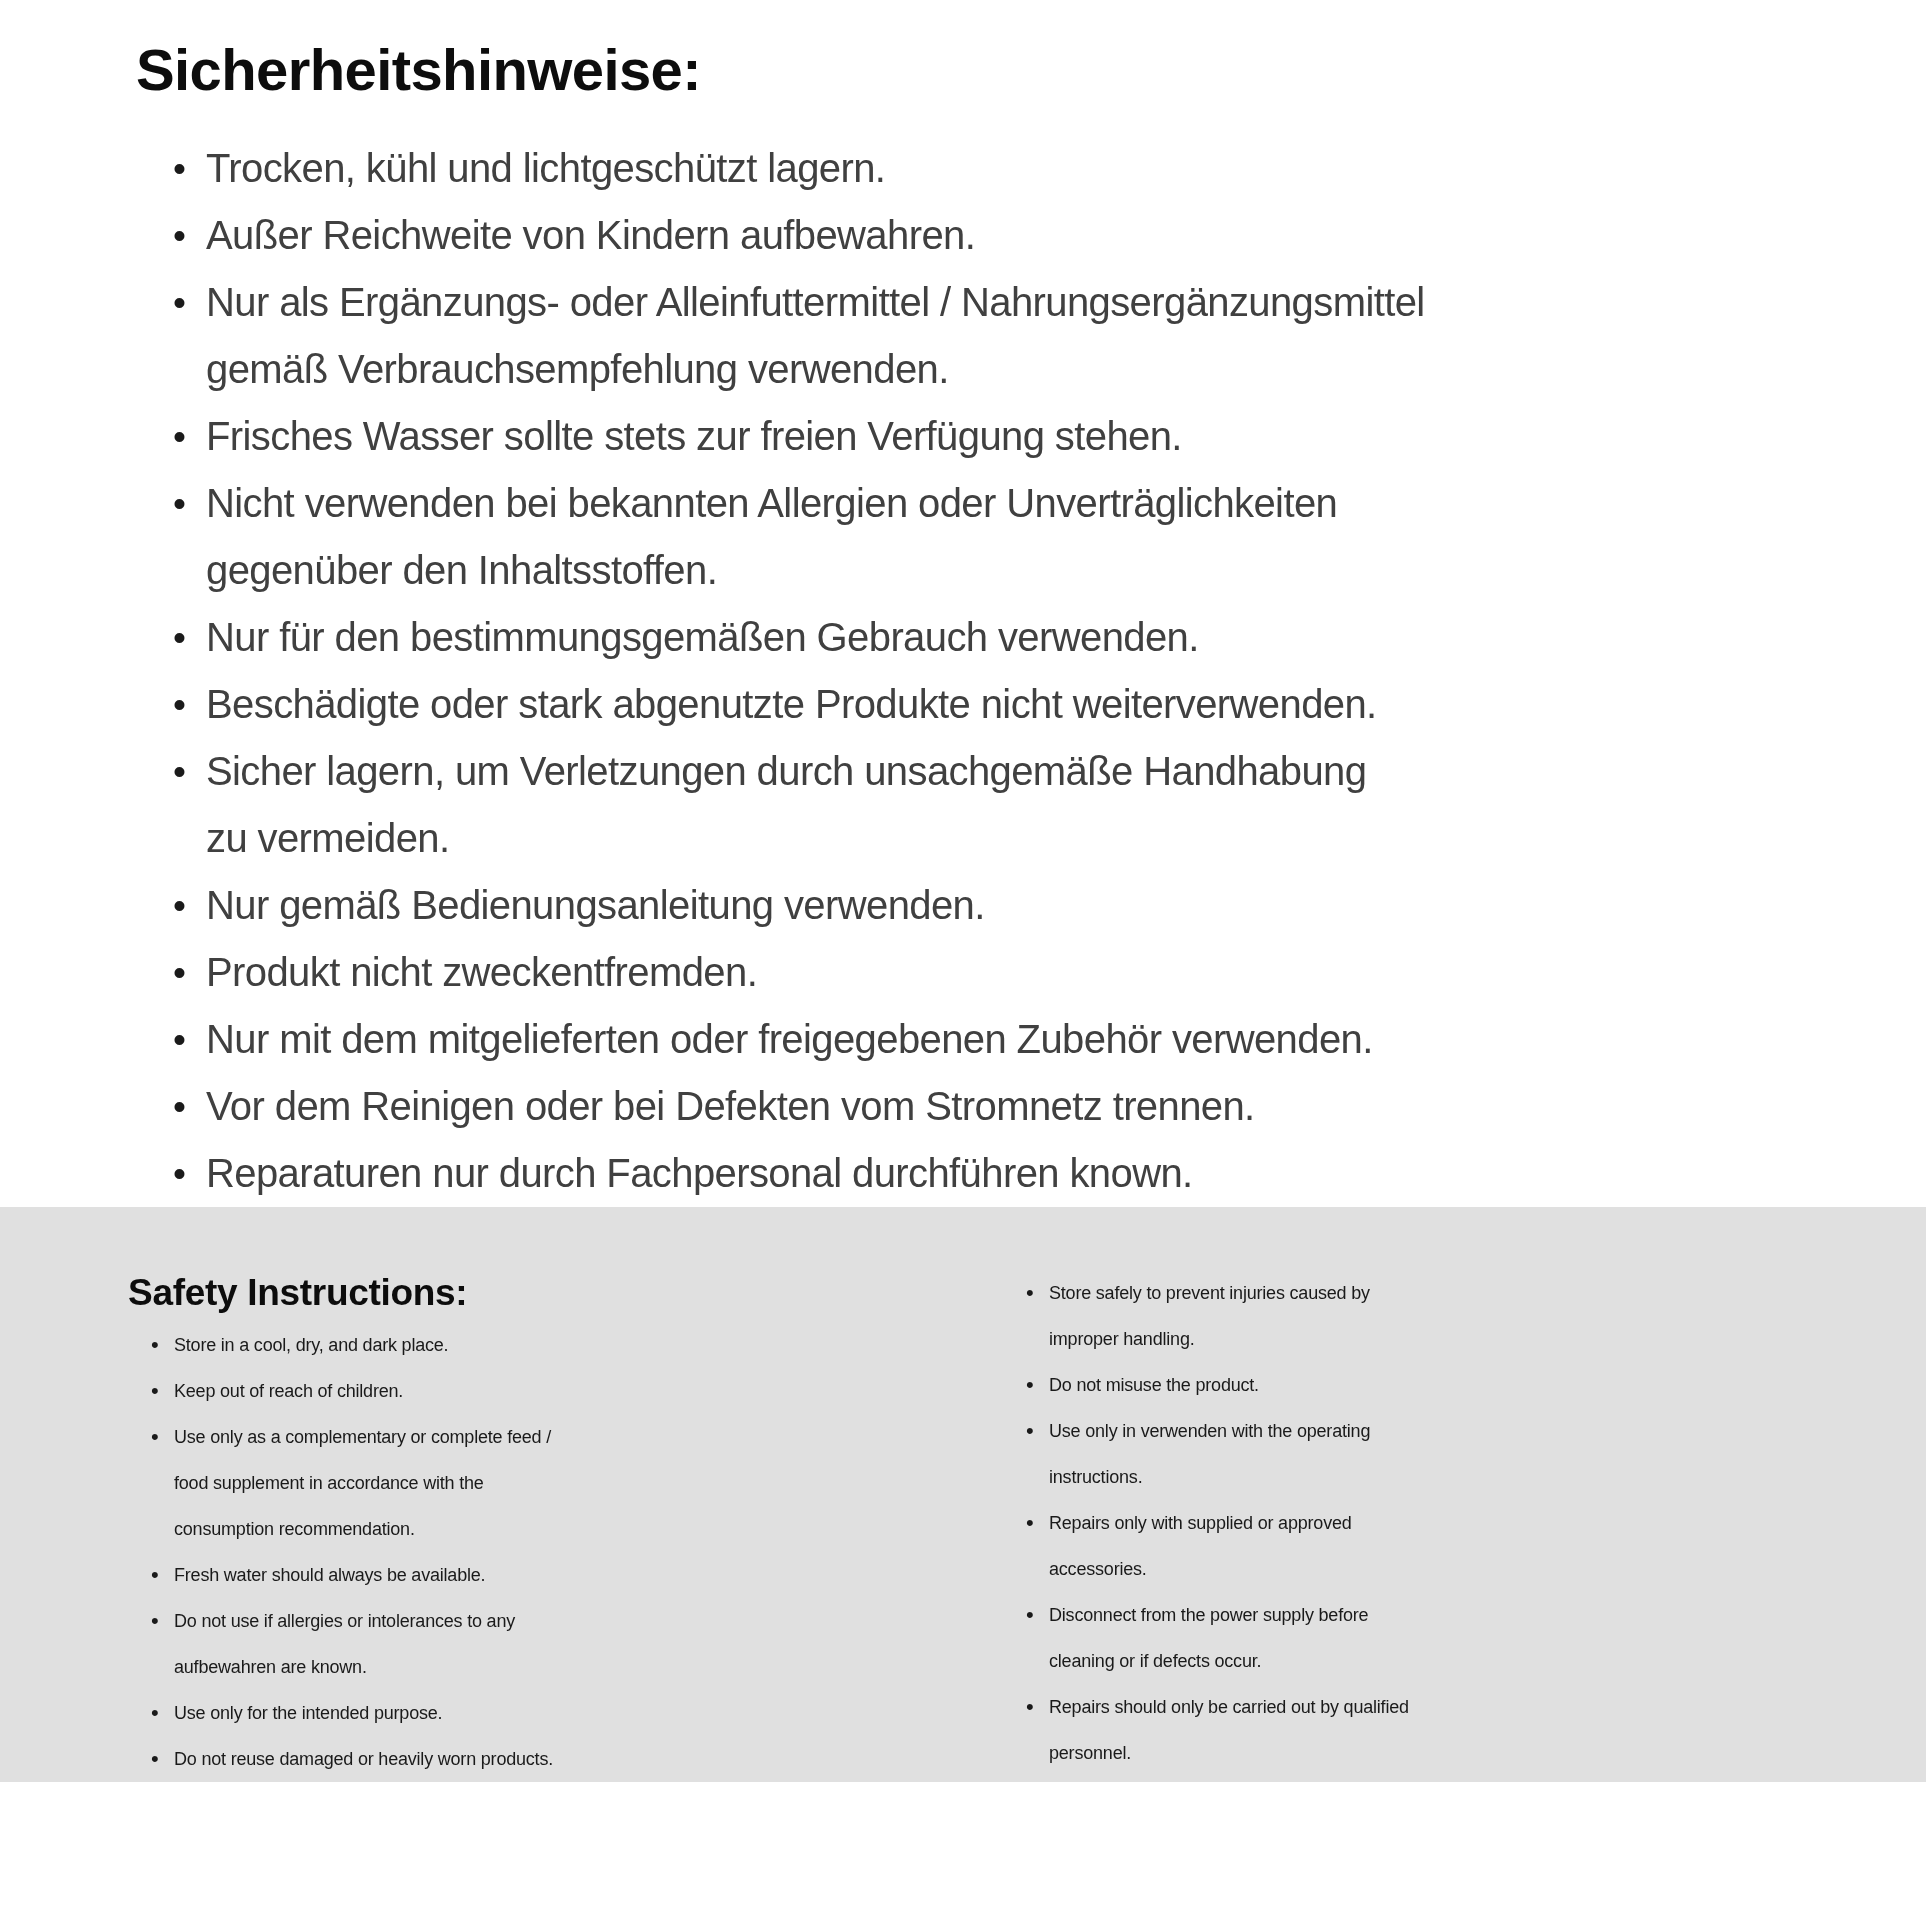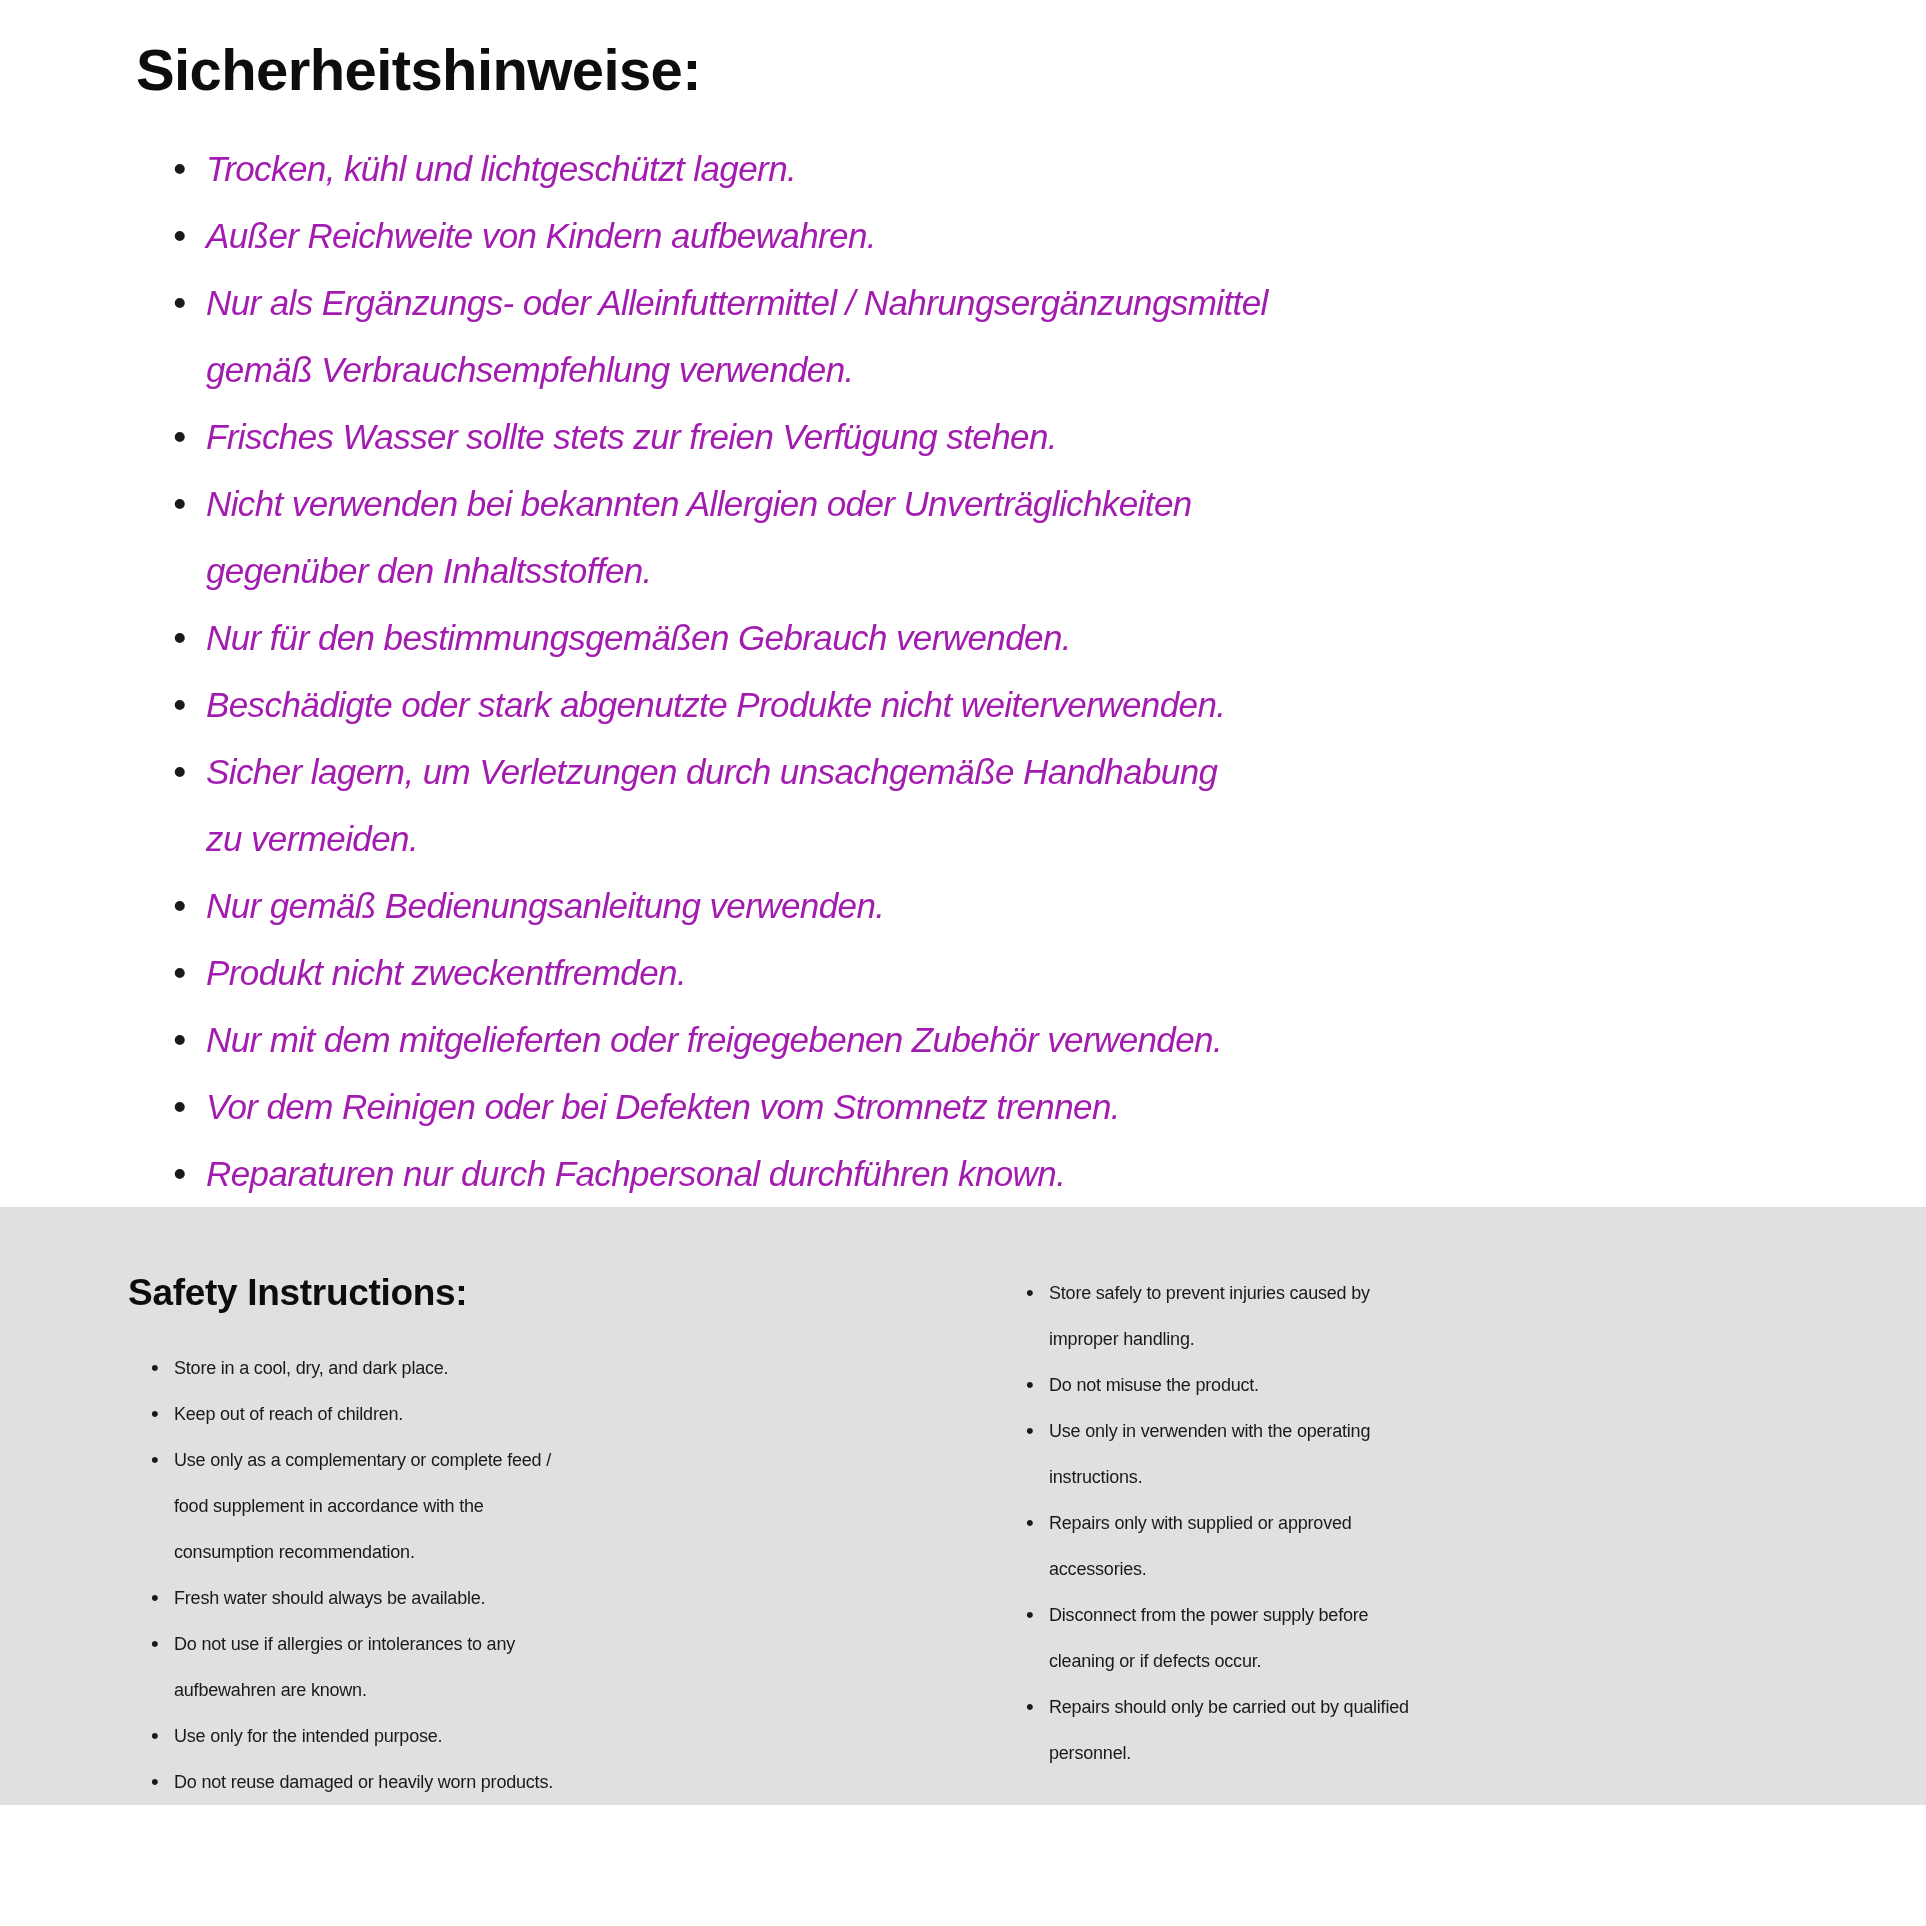--- a/index.html
+++ b/index.html
@@ -37,26 +37,25 @@
     color: #0d0d0d;
   }
   .section-de ul {
     list-style: none;
     margin: 0;
     padding: 0 0 0 37px;
   }
   .section-de li {
     position: relative;
     padding-left: 33px;
-    font-size: 35px;
+    font-size: 40px;
     line-height: 67px;
     letter-spacing: -0.6px;
     white-space: pre-line;
-    color: #a21caf;
-    font-style: italic;
+    color: #404040;
   }
   .section-de li::before {
     content: "\2022";
     position: absolute;
     left: 0;
     top: 0;
     font-size: 37px;
     line-height: 67px;
     color: #1a1a1a;
   }
@@ -71,21 +70,21 @@
     gap: 39px;
   }
   .col-left {
     flex: none;
     width: 854px;
   }
   .col-right {
     flex: 1;
   }
   .section-en h2 {
-    margin: 0 0 29px 0;
+    margin: 0 0 6px 0;
     font-size: 37px;
     line-height: 46px;
     font-weight: 700;
     letter-spacing: -0.3px;
     color: #0d0d0d;
   }
   .section-en ul {
     list-style: none;
     margin: 0;
     padding: 0;

